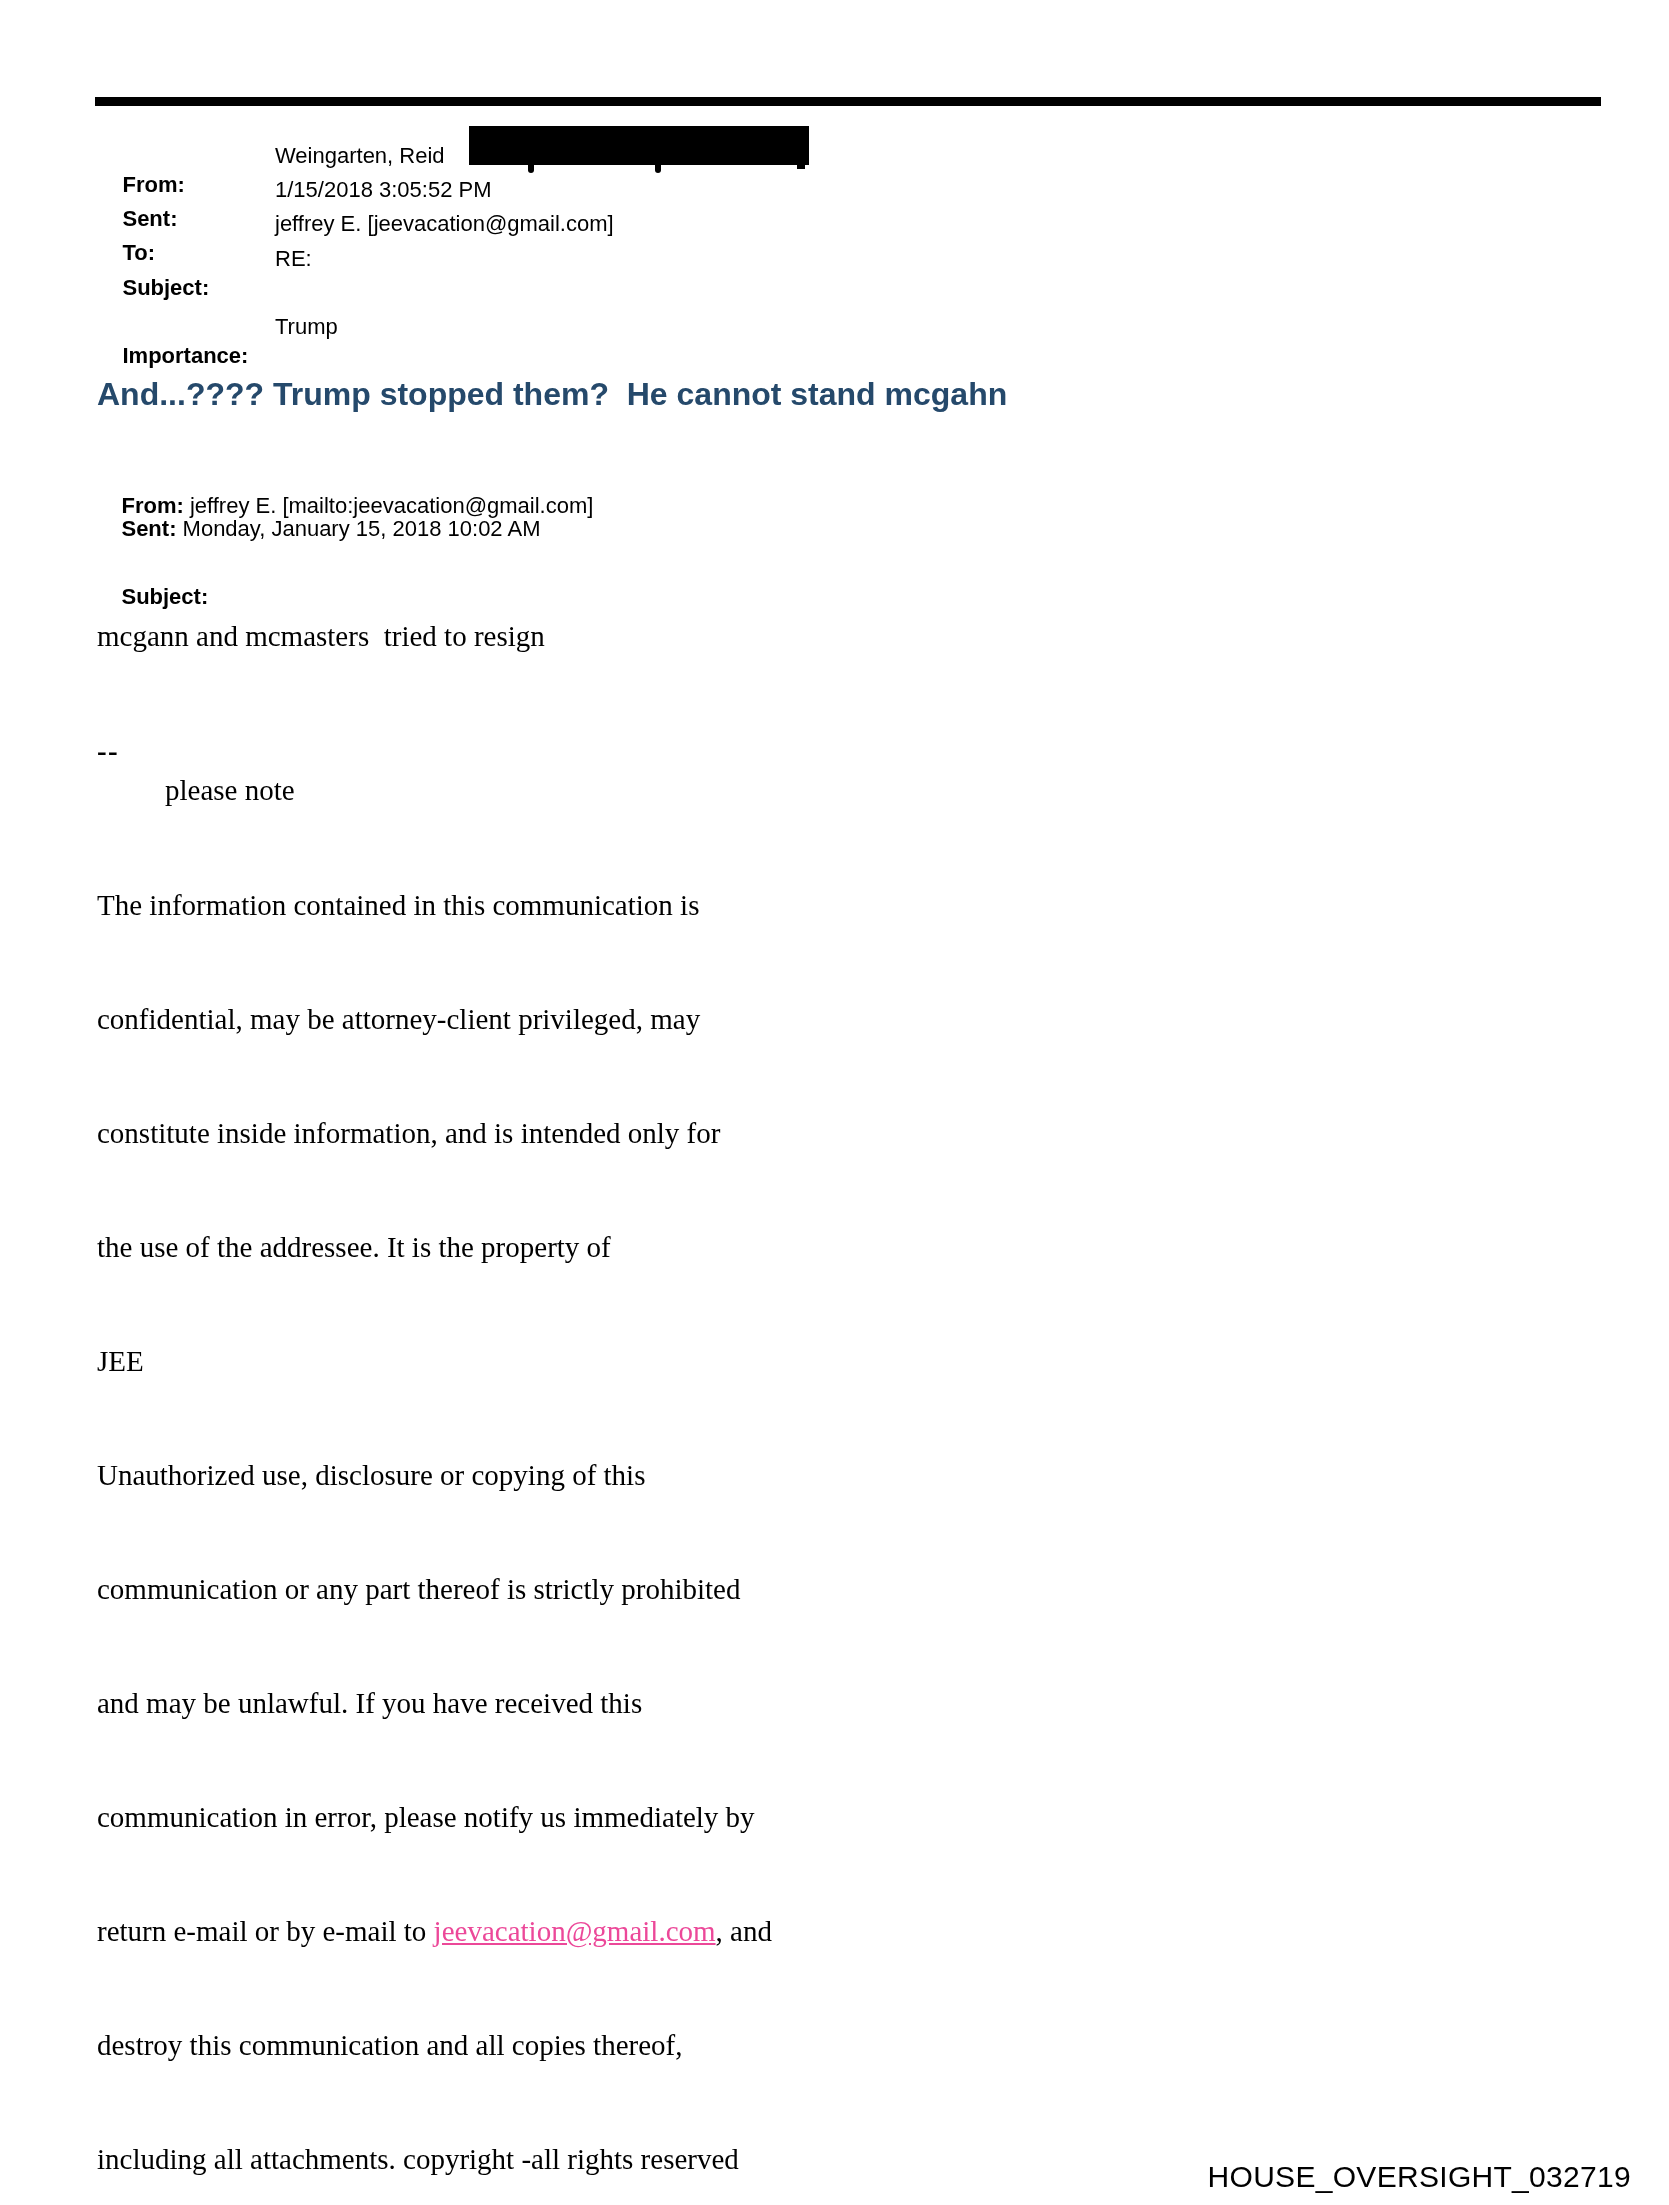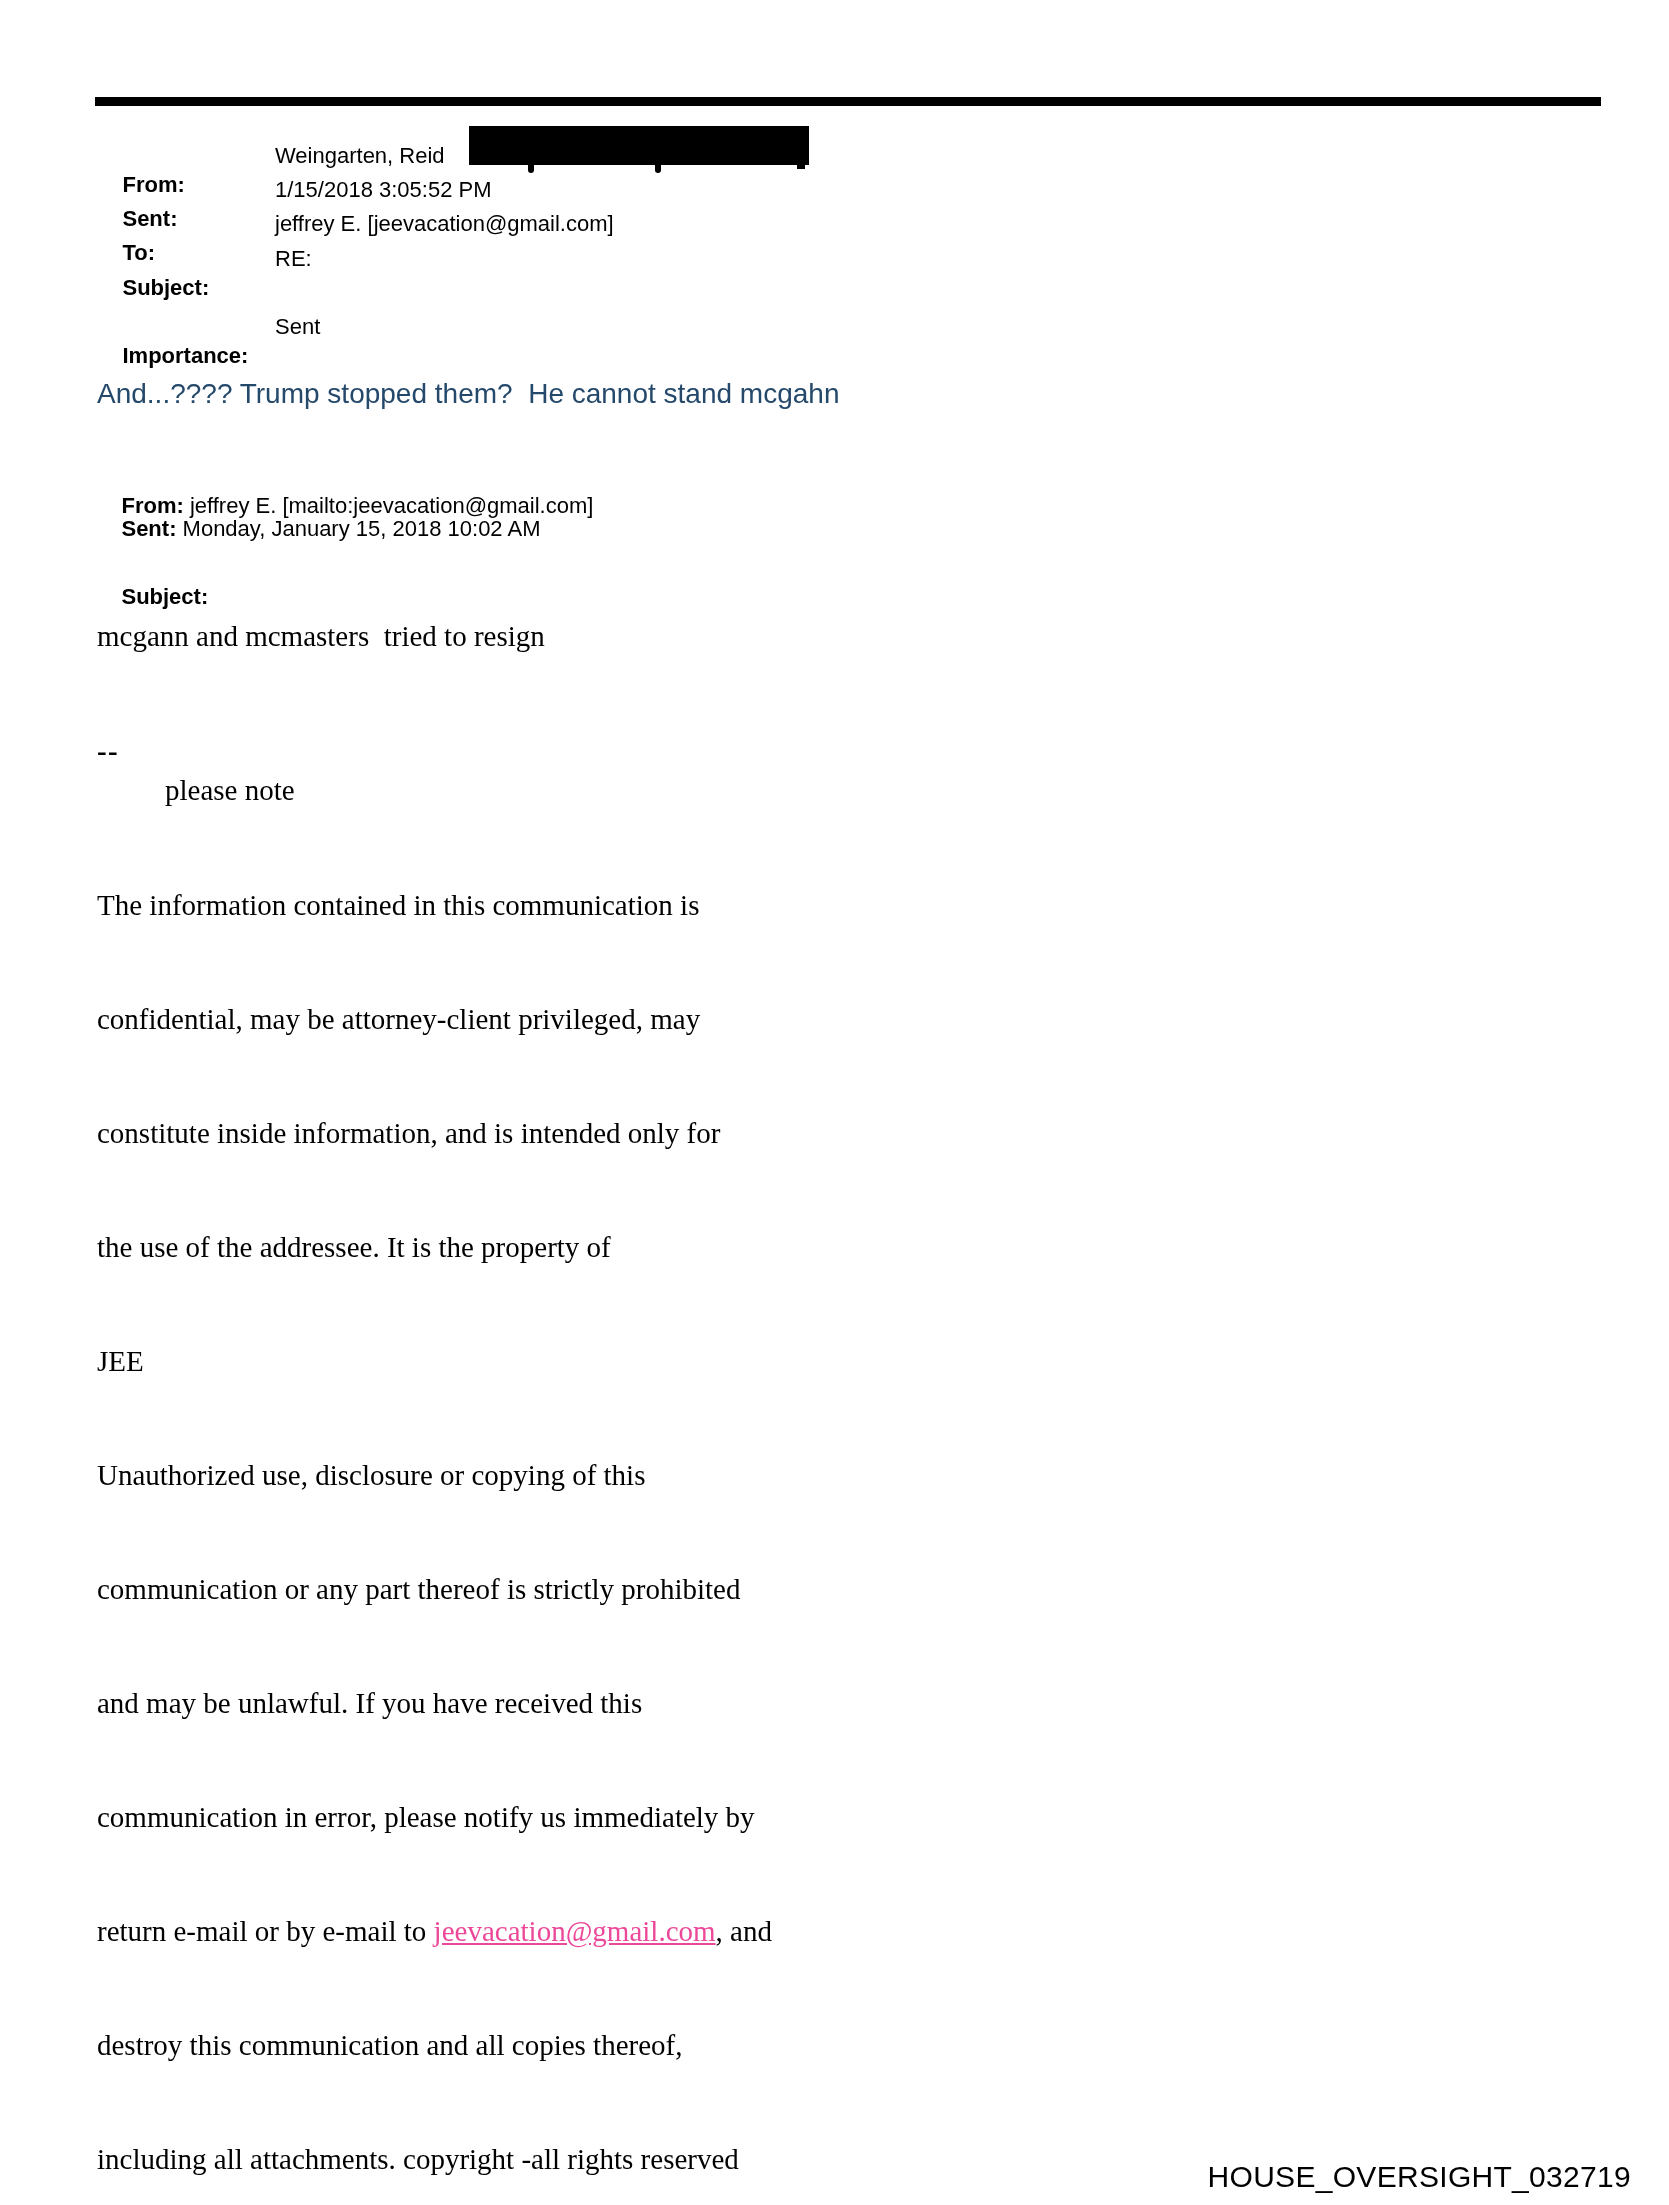--- a/index.html
+++ b/index.html
@@ -26,22 +26,22 @@
 
   .redaction { position: absolute; left: 469px; top: 126px; width: 340px; height: 39px; background: #000; }
   .mark { position: absolute; background: #000; }
   .mark.m1 { left: 528px;  top: 162px; width: 5.9px;  height: 11px; border-radius: 0 0 3.9px 3.9px; }
   .mark.m2 { left: 655px; top: 162px; width: 5.9px;  height: 11px; border-radius: 0 0 3.9px 3.9px; }
   .mark.m3 { left: 797px; top: 160px; width: 7.9px; height: 8.5px; }
 
   
   .reply-note {
     position: absolute; left: 97px; top: 377px;
-    font-size: 28px; line-height: 34px;
-    color: #25496B; white-space: pre;
+    font-size: 32px; line-height: 34px;
+    color: #25496B; white-space: pre; font-weight: bold;
   }
 
   
   .qrow { position: absolute; left: 97px; font-size: 22px; line-height: 29px; white-space: pre; }
   .qrow .lab { font-weight: bold; }
   .qrow.q0 { top: 462px; }
   .qrow.q1 { top: 485px; }
   .qrow.q2 { top: 519px; }
   .qrow.q3 { top: 553px; }
 
@@ -88,21 +88,21 @@
     <span class="val">jeffrey E. [jeevacation@gmail.com]</span>
   </div>
 
   <div class="hrow r3">
     <span class="lab">Subject:</span>
     <span class="val">RE:</span>
   </div>
 
   <div class="hrow r4">
     <span class="lab">Importance:</span>
-    <span class="val">Sent</span>
+    <span class="val">Trump</span>
   </div>
 
   <div class="reply-note">And...???? Trump stopped them?  He cannot stand mcgahn</div>
 
   <div class="qrow q0">
     <span class="lab">From:</span><span> jeffrey E. [mailto:jeevacation@gmail.com]</span>
   </div>
   <div class="qrow q1">
     <span class="lab">Sent:</span><span> Monday, January 15, 2018 10:02 AM</span>
   </div>

